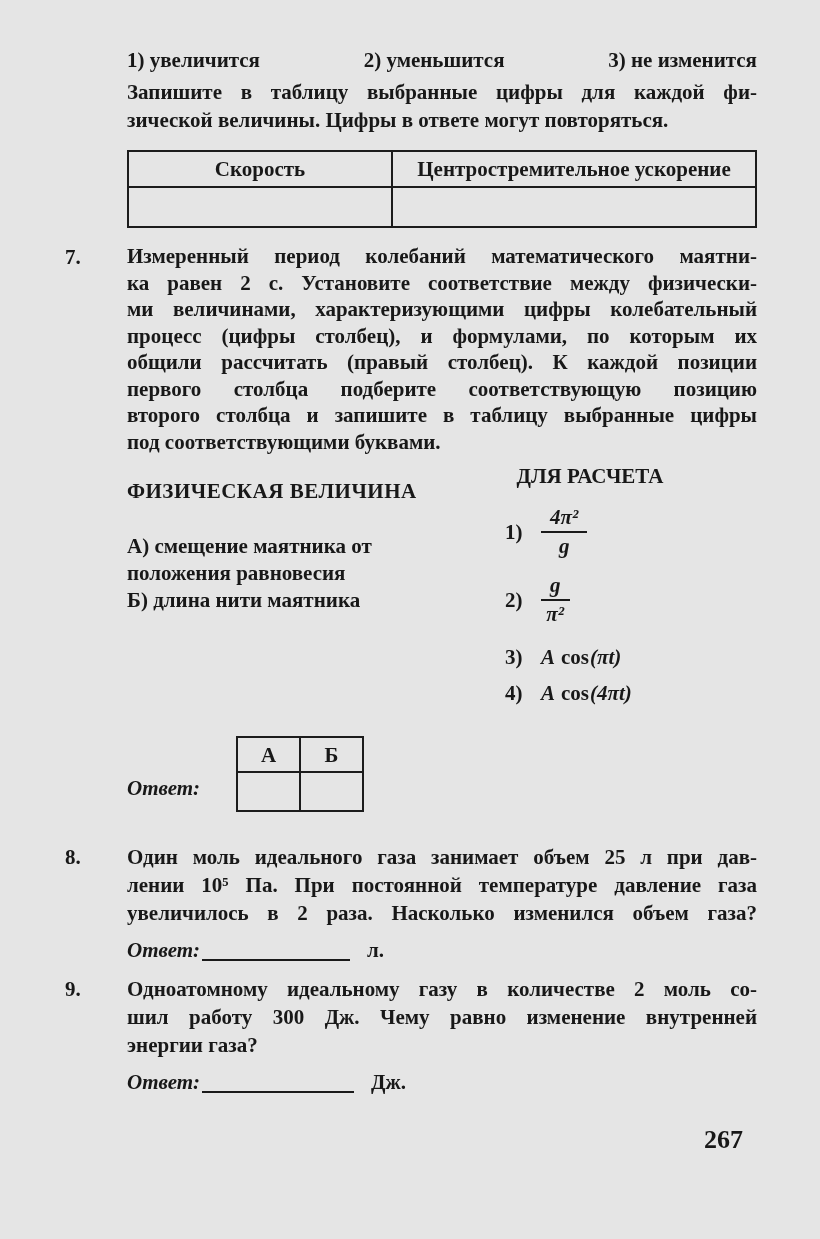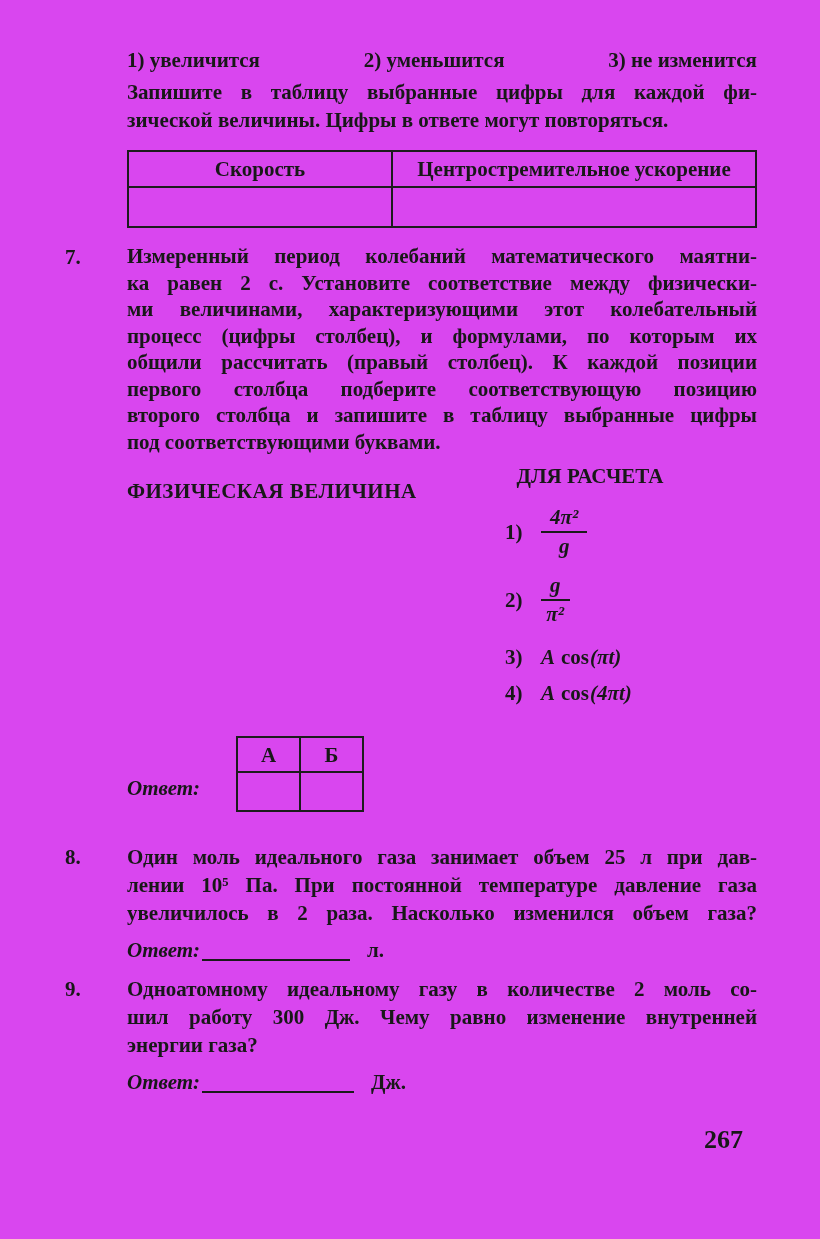--- a/index.html
+++ b/index.html
@@ -1,19 +1,19 @@
 <!DOCTYPE html>
 <html><head>
 <meta charset="utf-8">
 <style>
   html,body{margin:0;padding:0;background:#ffffff;}
   .page{
     position:relative;
     width:820px;height:1239px;
-    background:#d946ef;
+    background:#e5e5e5;
     color:#181818;
     font-family:"Liberation Serif","DejaVu Serif",serif;
     font-weight:700;
     font-size:21px;
     line-height:28px;
     overflow:hidden;
   }
   .content{position:absolute;left:127px;top:0;width:630px;height:100%;}
 
   .ln{text-align:justify;}
@@ -98,31 +98,36 @@
           <td></td>
           <td></td>
         </tr>
       </tbody>
     </table>
 
     <div class="problem p7">
       <span class="pnum">7.</span>
       <div class="ln just">Измеренный период колебаний математического маятни-</div>
       <div class="ln just">ка равен 2 с. Установите соответствие между физически-</div>
-      <div class="ln just">ми величинами, характеризующими этот колебательный</div>
+      <div class="ln just">ми величинами, характеризующими цифры колебательный</div>
       <div class="ln just">процесс (цифры столбец), и формулами, по которым их</div>
       <div class="ln just">общили рассчитать (правый столбец). К каждой позиции</div>
       <div class="ln just">первого столбца подберите соответствующую позицию</div>
       <div class="ln just">второго столбца и запишите в таблицу выбранные цифры</div>
       <div class="ln">под соответствующими буквами.</div>
     </div>
 
     <div class="match">
       <div class="match-left">
         <div class="ml-header">ФИЗИЧЕСКАЯ ВЕЛИЧИНА</div>
+        <div class="ml-items">
+          <div>А) смещение маятника от</div>
+          <div>положения равновесия</div>
+          <div>Б) длина нити маятника</div>
+        </div>
       </div>
       <div class="match-right">
         <div class="mr-header">
           <div>ДЛЯ РАСЧЕТА</div>
         </div>
         <div class="frow f1">
           <span class="flabel">1)</span>
           <span class="frac">
             <span class="num">4π²</span>
             <span class="den">g</span>

